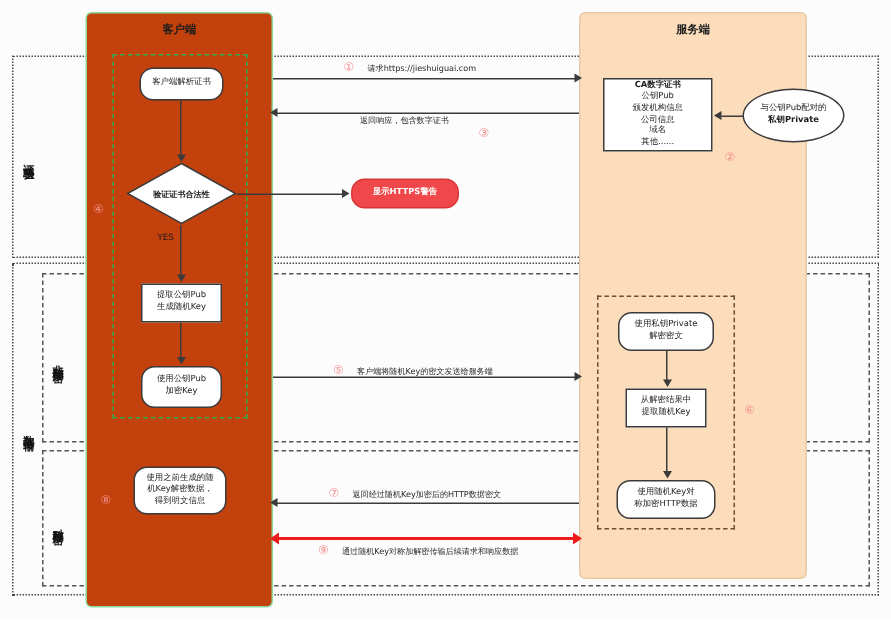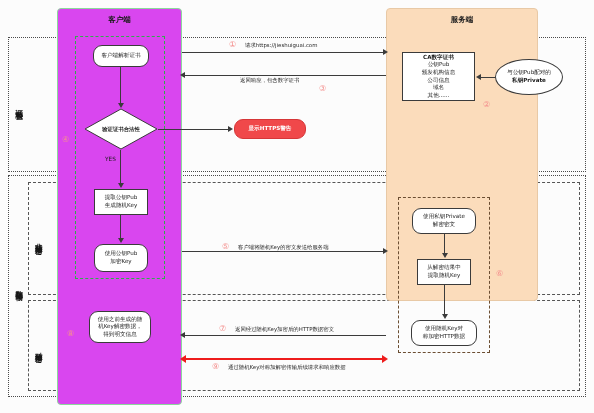--- a/index.html
+++ b/index.html
@@ -17,21 +17,21 @@
     background: #fcfcfc;
     overflow: hidden;
   }
   .abs { position: absolute; box-sizing: border-box; }
 
   
   .lane {
     border-radius: 4px;
   }
   .lane-client {
-    background: #d946ef;
+    background: #c2410c;
     border: 1px solid #8bd89b;
   }
   .lane-server {
     background: #fbdcbb;
     border: 1px solid #e8c9a6;
   }
   .lane-title {
     position: absolute;
     top: 6px; left: 0; right: 0;
     text-align: center;
@@ -184,21 +184,21 @@
 
   <div class="abs vlabel" style="left:12px; top:70px; width:14px; height:70px;">证书校验</div>
   <div class="abs vlabel" style="left:12px; top:250px; width:14px; height:72px;">数据传输</div>
   <div class="abs vlabel" style="left:32px; top:194px; width:13px; height:90px;">非对称加密</div>
   <div class="abs vlabel" style="left:32px; top:312px; width:13px; height:72px;">对称加密</div>
 
   <div class="abs lane lane-client" style="left:57px; top:8px; width:125px; height:397px;">
     <div class="lane-title">客户端</div>
   </div>
 
-  <div class="abs lane lane-server" style="left:386px; top:8px; width:152px; height:293px;">
+  <div class="abs lane lane-server" style="left:386px; top:8px; width:152px; height:378px;">
     <div class="lane-title">服务端</div>
   </div>
 
   <div class="abs group-green-dash" style="left:75px; top:36px; width:90px; height:243px;"></div>
 
   <div class="abs step-badge" style="left:62px; top:136px;">④</div>
 
   <div class="abs step-badge" style="left:67px; top:330px;">⑧</div>
 
   <div class="abs node rounded" style="left:93px; top:45px; width:56px; height:22px;">

